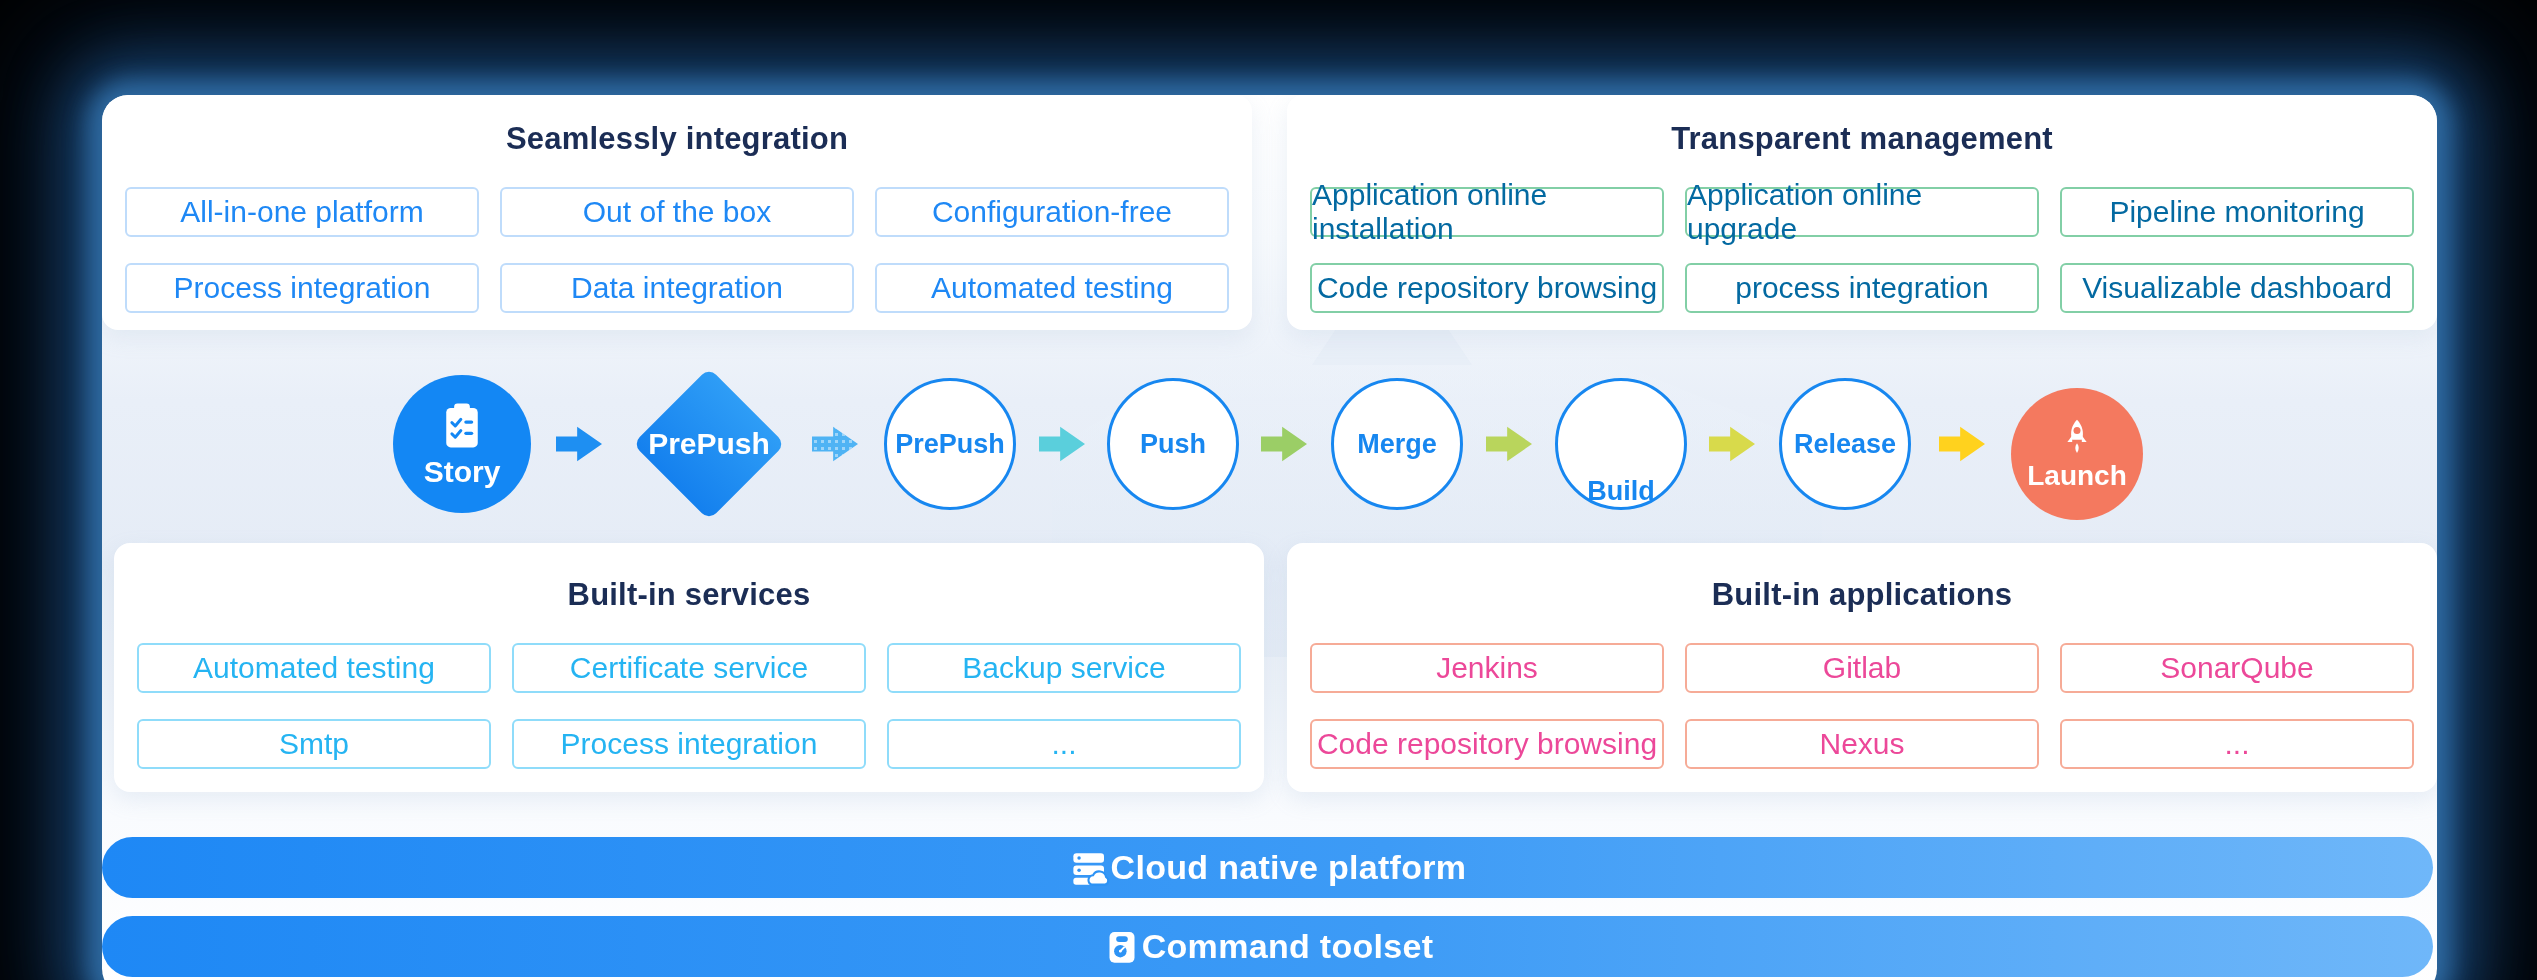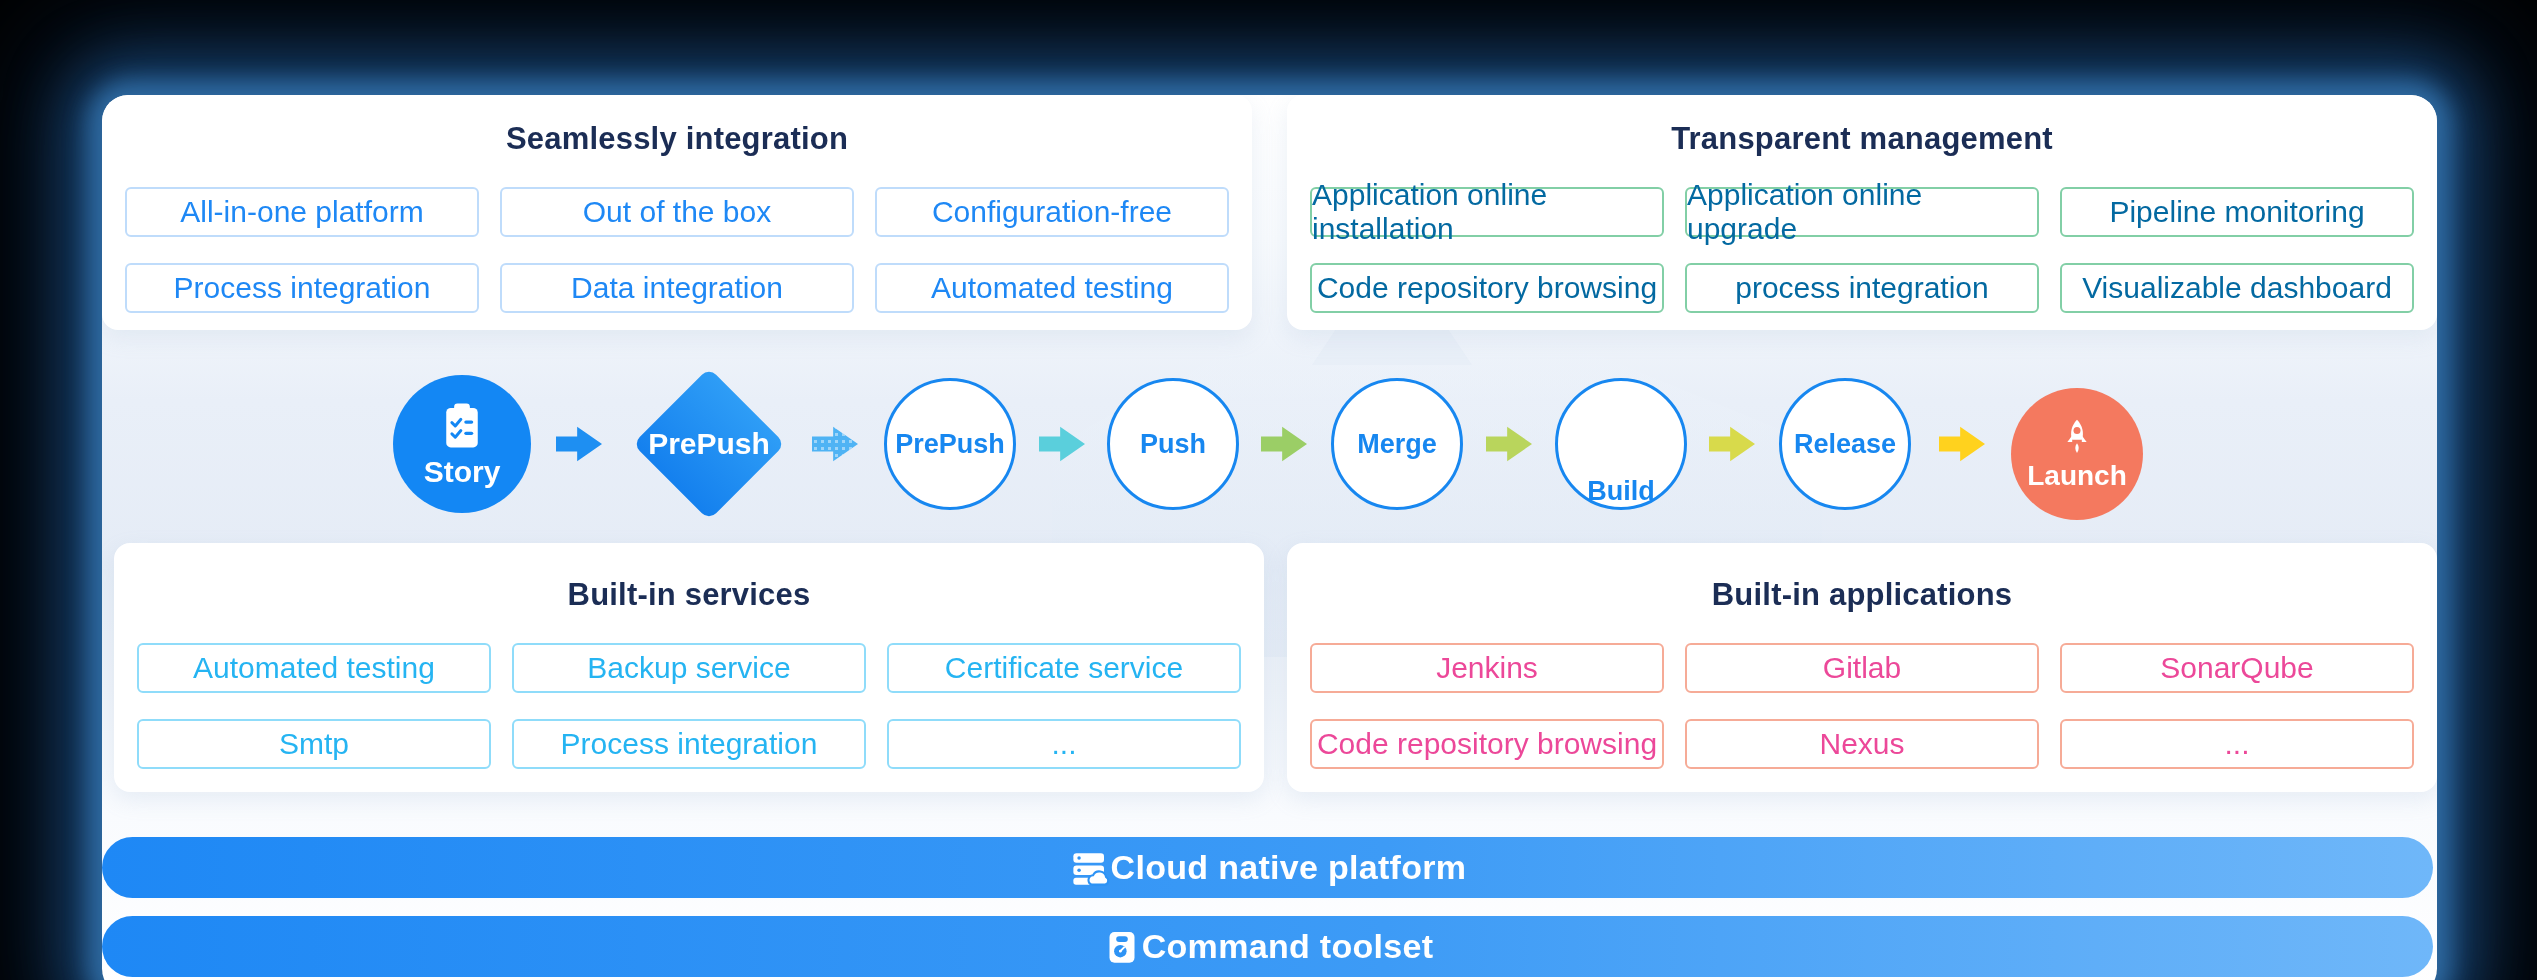--- a/index.html
+++ b/index.html
@@ -106,22 +106,22 @@
         <div class="fbox">Code repository browsing</div>
         <div class="fbox">process integration</div>
         <div class="fbox">Visualizable dashboard</div>
       </div>
     </div>
 
     <div class="panel bl">
       <div class="q-title">Built-in services</div>
       <div class="grid">
         <div class="fbox">Automated testing</div>
+        <div class="fbox">Certificate service</div>
         <div class="fbox">Backup service</div>
-        <div class="fbox">Certificate service</div>
         <div class="fbox">Smtp</div>
         <div class="fbox">Process integration</div>
         <div class="fbox">...</div>
       </div>
     </div>
 
     <div class="panel br">
       <div class="q-title">Built-in applications</div>
       <div class="grid">
         <div class="fbox">Jenkins</div>

